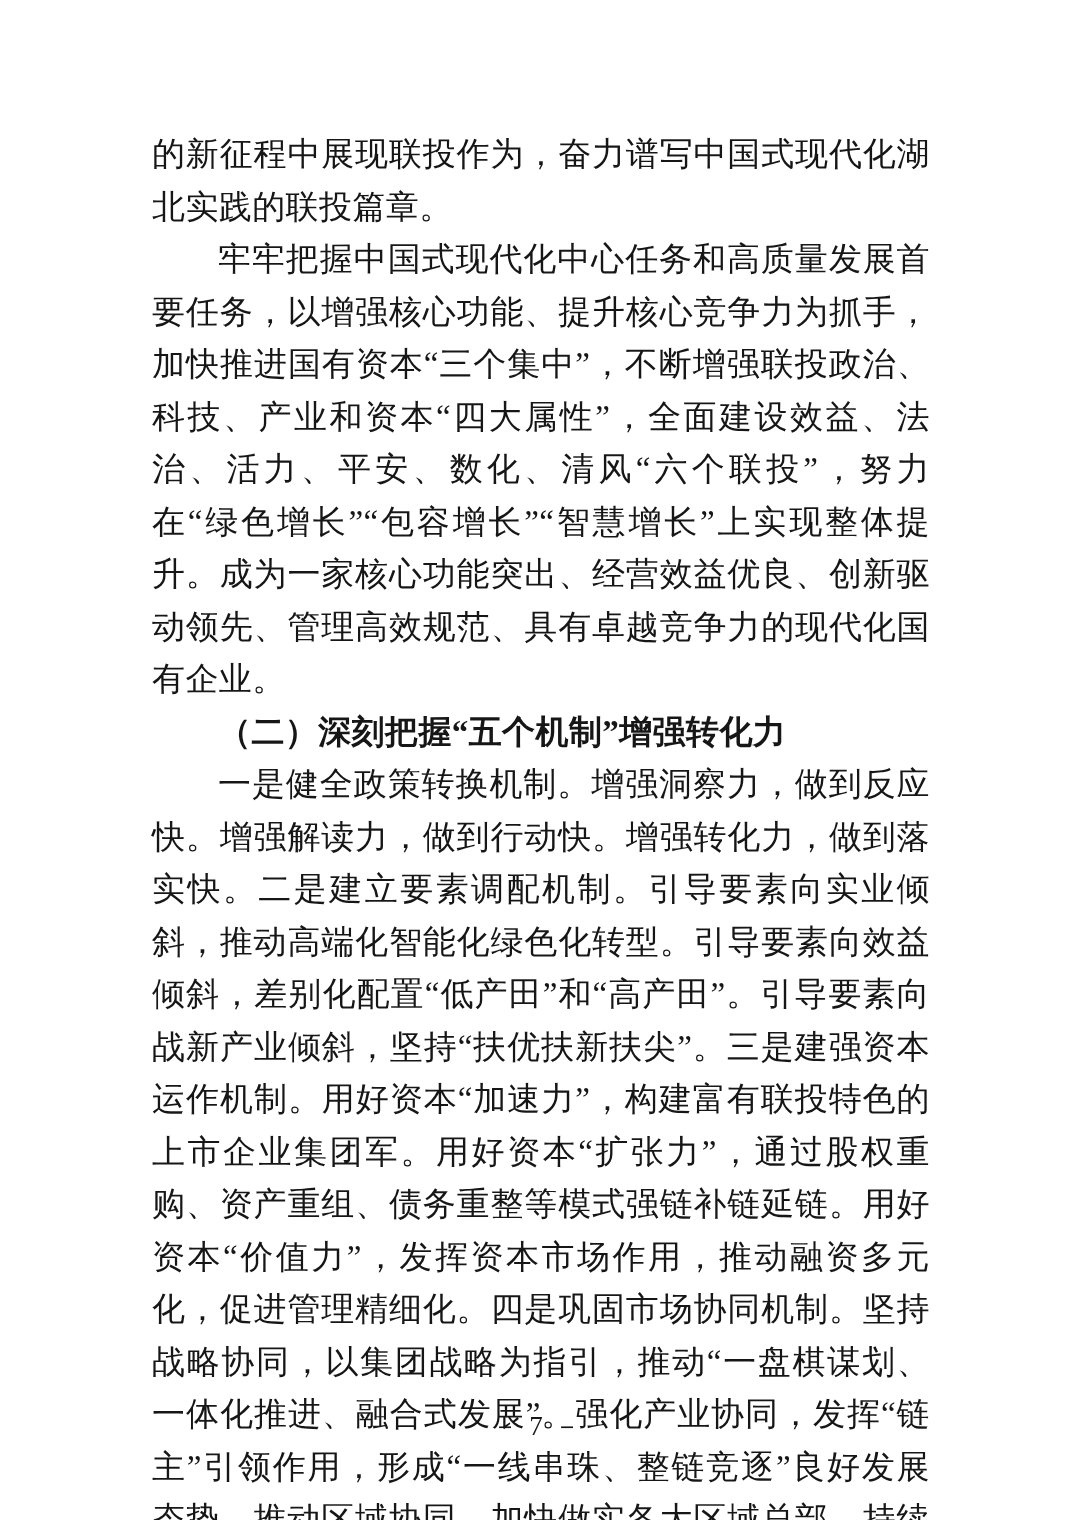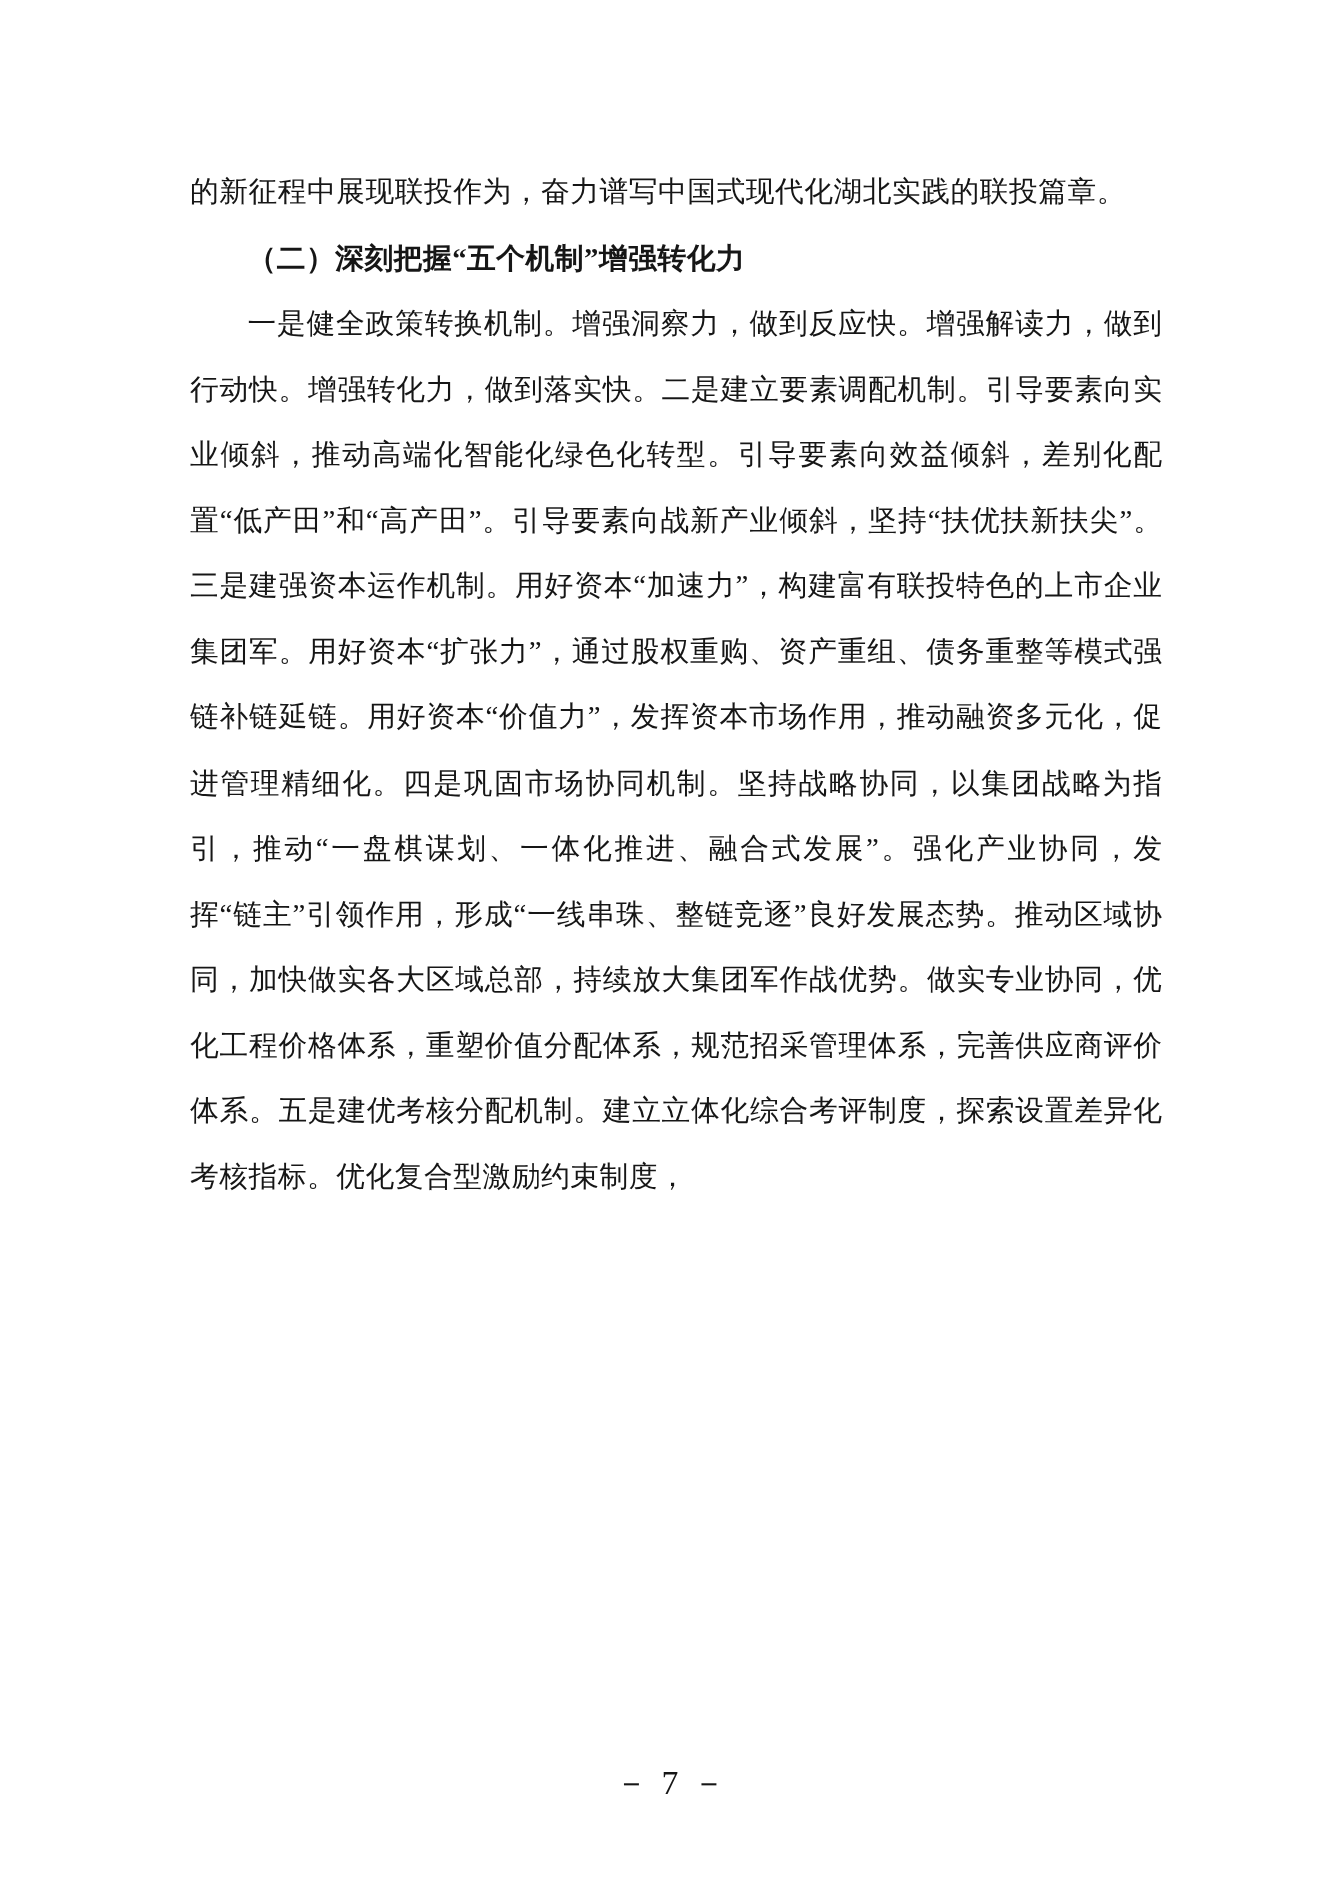--- a/index.html
+++ b/index.html
@@ -18,21 +18,21 @@
     color: #1a1a1a;
   }
   .body-area {
     position: absolute;
     left: 152px;
     top: 128px;
     width: 778px;
   }
   p.para {
     margin: 0 0 0 0;
-    font-size: 23px;
+    font-size: 33px;
     line-height: 52.5px;
     letter-spacing: 0.4px;
     text-align: justify;
     text-justify: inter-ideograph;
     color: #161616;
   }
   p.indent {
     text-indent: 2em;
   }
   p.heading {
@@ -50,17 +50,18 @@
     color: #161616;
     letter-spacing: 2px;
   }
 </style>
 </head>
 <body>
 
 <div class="page">
   <div class="body-area">
     <p class="para">的新征程中展现联投作为，奋力谱写中国式现代化湖北实践的联投篇章。</p>
+    <p class="para indent">牢牢把握中国式现代化中心任务和高质量发展首要任务，以增强核心功能、提升核心竞争力为抓手，加快推进国有资本“三个集中”，不断增强联投政治、科技、产业和资本“四大属性”，全面建设效益、法治、活力、平安、数化、清风“六个联投”，努力在“绿色增长”“包容增长”“智慧增长”上实现整体提升。成为一家核心功能突出、经营效益优良、创新驱动领先、管理高效规范、具有卓越竞争力的现代化国有企业。</p>
     <p class="para heading">（二）深刻把握“五个机制”增强转化力</p>
     <p class="para indent">一是健全政策转换机制。增强洞察力，做到反应快。增强解读力，做到行动快。增强转化力，做到落实快。二是建立要素调配机制。引导要素向实业倾斜，推动高端化智能化绿色化转型。引导要素向效益倾斜，差别化配置“低产田”和“高产田”。引导要素向战新产业倾斜，坚持“扶优扶新扶尖”。三是建强资本运作机制。用好资本“加速力”，构建富有联投特色的上市企业集团军。用好资本“扩张力”，通过股权重购、资产重组、债务重整等模式强链补链延链。用好资本“价值力”，发挥资本市场作用，推动融资多元化，促进管理精细化。四是巩固市场协同机制。坚持战略协同，以集团战略为指引，推动“一盘棋谋划、一体化推进、融合式发展”。强化产业协同，发挥“链主”引领作用，形成“一线串珠、整链竞逐”良好发展态势。推动区域协同，加快做实各大区域总部，持续放大集团军作战优势。做实专业协同，优化工程价格体系，重塑价值分配体系，规范招采管理体系，完善供应商评价体系。五是建优考核分配机制。建立立体化综合考评制度，探索设置差异化考核指标。优化复合型激励约束制度，</p>
   </div>
   <div class="page-number">－ 7 －</div>
 </div>
 
 </body></html>

